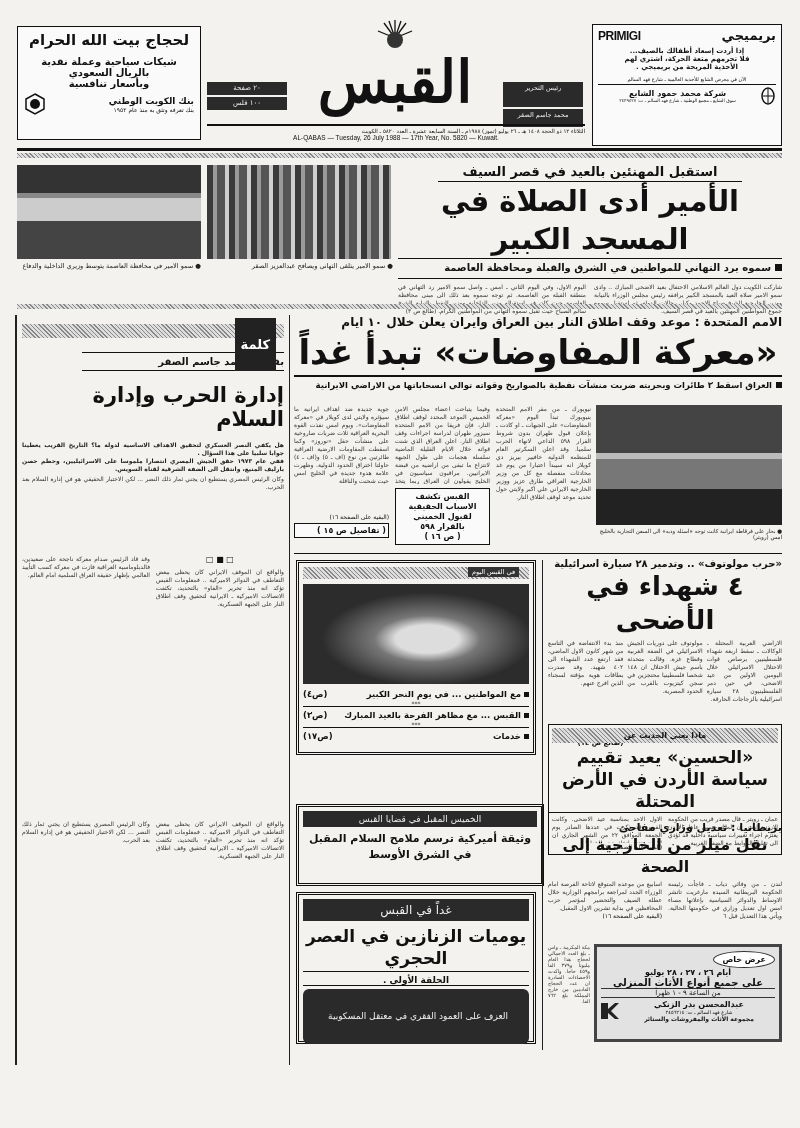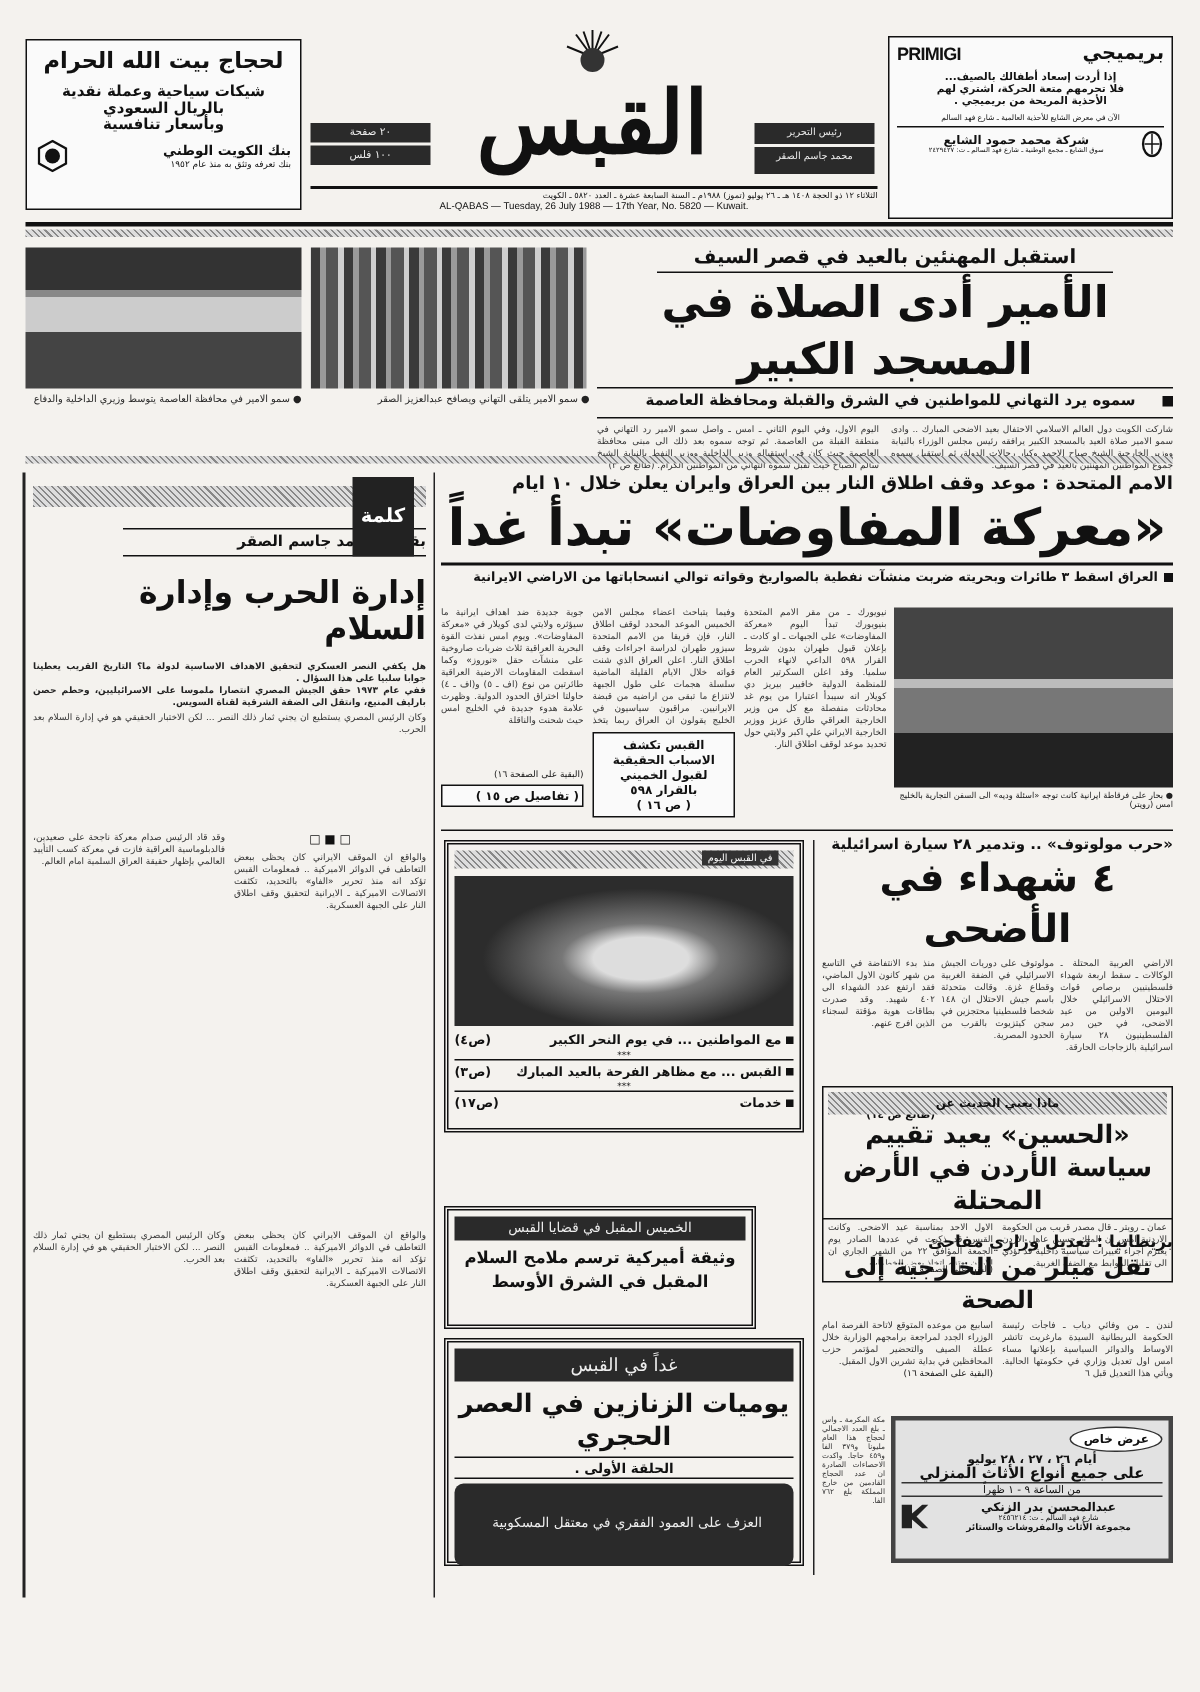--- a/index.html
+++ b/index.html
@@ -55,21 +55,21 @@
         <line x1="20" y1="20" x2="37" y2="13"></line>
         <line x1="20" y1="20" x2="14" y2="3"></line>
         <line x1="20" y1="20" x2="26" y2="3"></line>
     </g>
     <circle cx="20" cy="22" r="8" fill="#333"></circle>
   </svg>
   <div style="font-family:'DejaVu Serif',serif;font-size:58px;font-weight:bold;line-height:64px;letter-spacing:-2px">القبس</div>
 </div>
 
 <div class="abs" style="left:503px;top:82px;width:80px;">
-  <div class="dark ctr" style="font-size:6.5px;height:14px;line-height:13px;margin-bottom:2px">رئيس التحرير</div>
+  <div class="dark ctr" style="font-size:6.5px;height:25px;line-height:13px;margin-bottom:2px">رئيس التحرير</div>
   <div class="dark ctr" style="font-size:6.5px;height:18px;line-height:13px">محمد جاسم الصقر</div>
 </div>
 
 <div class="abs boxed" style="left:592px;top:24px;width:190px;height:122px;padding:3px 5px;">
   <div style="display:flex;justify-content:space-between;align-items:center">
     <span style="font-size:12px;font-weight:900;font-family:'Liberation Sans',sans-serif;letter-spacing:-0.5px">PRIMIGI</span>
     <span style="font-size:13px;font-weight:bold">بريميجي</span>
   </div>
   <div class="rtl ctr" style="text-align:center;margin-top:4px">
     <div style="font-size:7px;font-weight:bold">إذا أردت إسعاد أطفالك بالصيف...</div>
@@ -100,21 +100,21 @@
 
 <div class="abs photo3" style="left:17px;top:165px;width:184px;height:94px"></div>
 <div class="abs cap" style="left:17px;top:262px;width:184px">● سمو الامير في محافظة العاصمة يتوسط وزيري الداخلية والدفاع</div>
 
 <div class="abs photo" style="left:207px;top:165px;width:184px;height:94px"></div>
 <div class="abs cap" style="left:209px;top:262px;width:184px">● سمو الامير يتلقى التهاني ويصافح عبدالعزيز الصقر</div>
 
 <div class="abs rtl" style="left:398px;top:164px;width:384px;">
   <div style="font-size:13px;font-weight:bold;text-align:center;border-bottom:1.5px solid #111;padding-bottom:2px;margin:0 40px">استقبل المهنئين بالعيد في قصر السيف</div>
   <div class="hl-xl" style="font-size:29px;text-align:center;line-height:38px">الأمير أدى الصلاة في المسجد الكبير</div>
-  <div style="border-top:1.5px solid #111;padding-top:3px;display:flex;align-items:center;gap:18px">
+  <div style="border-top:1.5px solid #111;padding-top:3px;display:flex;align-items:center;gap:4px">
     <span style="display:inline-block;width:7px;height:7px;background:#111"></span>
     <span style="font-size:10px;font-weight:bold">سموه يرد التهاني للمواطنين في الشرق والقبلة ومحافظة العاصمة</span>
   </div>
   <div style="border-top:1px solid #111;margin-top:5px;padding-top:4px;display:flex;gap:8px">
     <div class="body-text" style="flex:1;height:34px">شاركت الكويت دول العالم الاسلامي الاحتفال بعيد الاضحى المبارك .. وادى سمو الامير صلاة العيد بالمسجد الكبير يرافقه رئيس مجلس الوزراء بالنيابة ووزير الخارجية الشيخ صباح الاحمد وكبار رجالات الدولة، ثم استقبل سموه جموع المواطنين المهنئين بالعيد في قصر السيف.</div>
     <div class="body-text" style="flex:1;height:34px">اليوم الاول، وفي اليوم الثاني ـ امس ـ واصل سمو الامير رد التهاني في منطقة القبلة من العاصمة. ثم توجه سموه بعد ذلك الى مبنى محافظة العاصمة حيث كان في استقباله وزير الداخلية ووزير النفط بالنيابة الشيخ سالم الصباح حيث تقبل سموه التهاني من المواطنين الكرام. (طالع ص ٣)</div>
   </div>
 </div>
 
 <div class="abs hatch" style="left:17px;top:304px;width:765px;height:5px"></div>
@@ -190,21 +190,21 @@
     <span><span style="display:inline-block;width:5px;height:5px;background:#111;margin-left:3px"></span><span>القبس ... مع مظاهر الفرحة بالعيد المبارك</span></span>
     <span>(ص٣)</span>
   </div>
   <div style="text-align:center;font-size:6px;border-bottom:1px solid #111;line-height:5px;margin:2px 0">***</div>
   <div class="rtl" style="display:flex;justify-content:space-between;font-size:8.5px;font-weight:bold;margin-top:3px">
     <span><span style="display:inline-block;width:5px;height:5px;background:#111;margin-left:3px"></span><span>خدمات</span></span>
     <span>(ص١٧)</span>
   </div>
 </div>
 
-<div class="abs" style="left:296px;top:804px;width:208px;height:82px;border:3px double #111;padding:4px">
+<div class="abs" style="left:296px;top:804px;width:248px;height:82px;border:3px double #111;padding:4px">
   <div class="dark" style="font-size:9px;text-align:center;padding:3px 0;direction:rtl">الخميس المقبل في قضايا القبس</div>
   <div class="rtl" style="font-size:11px;font-weight:bold;text-align:center;line-height:16px;margin-top:4px">وثيقة أميركية ترسم ملامح السلام المقبل في الشرق الأوسط</div>
 </div>
 
 <div class="abs" style="left:296px;top:892px;width:240px;height:152px;border:3px double #111;padding:4px">
   <div class="dark" style="font-size:12px;text-align:center;padding:4px 0;direction:rtl">غداً في القبس</div>
   <div class="rtl hl-xl" style="font-size:17px;text-align:center;line-height:22px;margin-top:4px;border-bottom:1.5px solid #111;padding-bottom:2px">يوميات الزنازين في العصر الحجري</div>
   <div class="rtl" style="font-size:9px;font-weight:bold;text-align:center;margin:3px 0;border-bottom:1px solid #111">الحلقة الأولى .</div>
   <div class="dark rtl" style="font-size:9px;line-height:13px;padding:21px;border-radius:6px">العزف على العمود الفقري في معتقل المسكوبية</div>
 </div>

